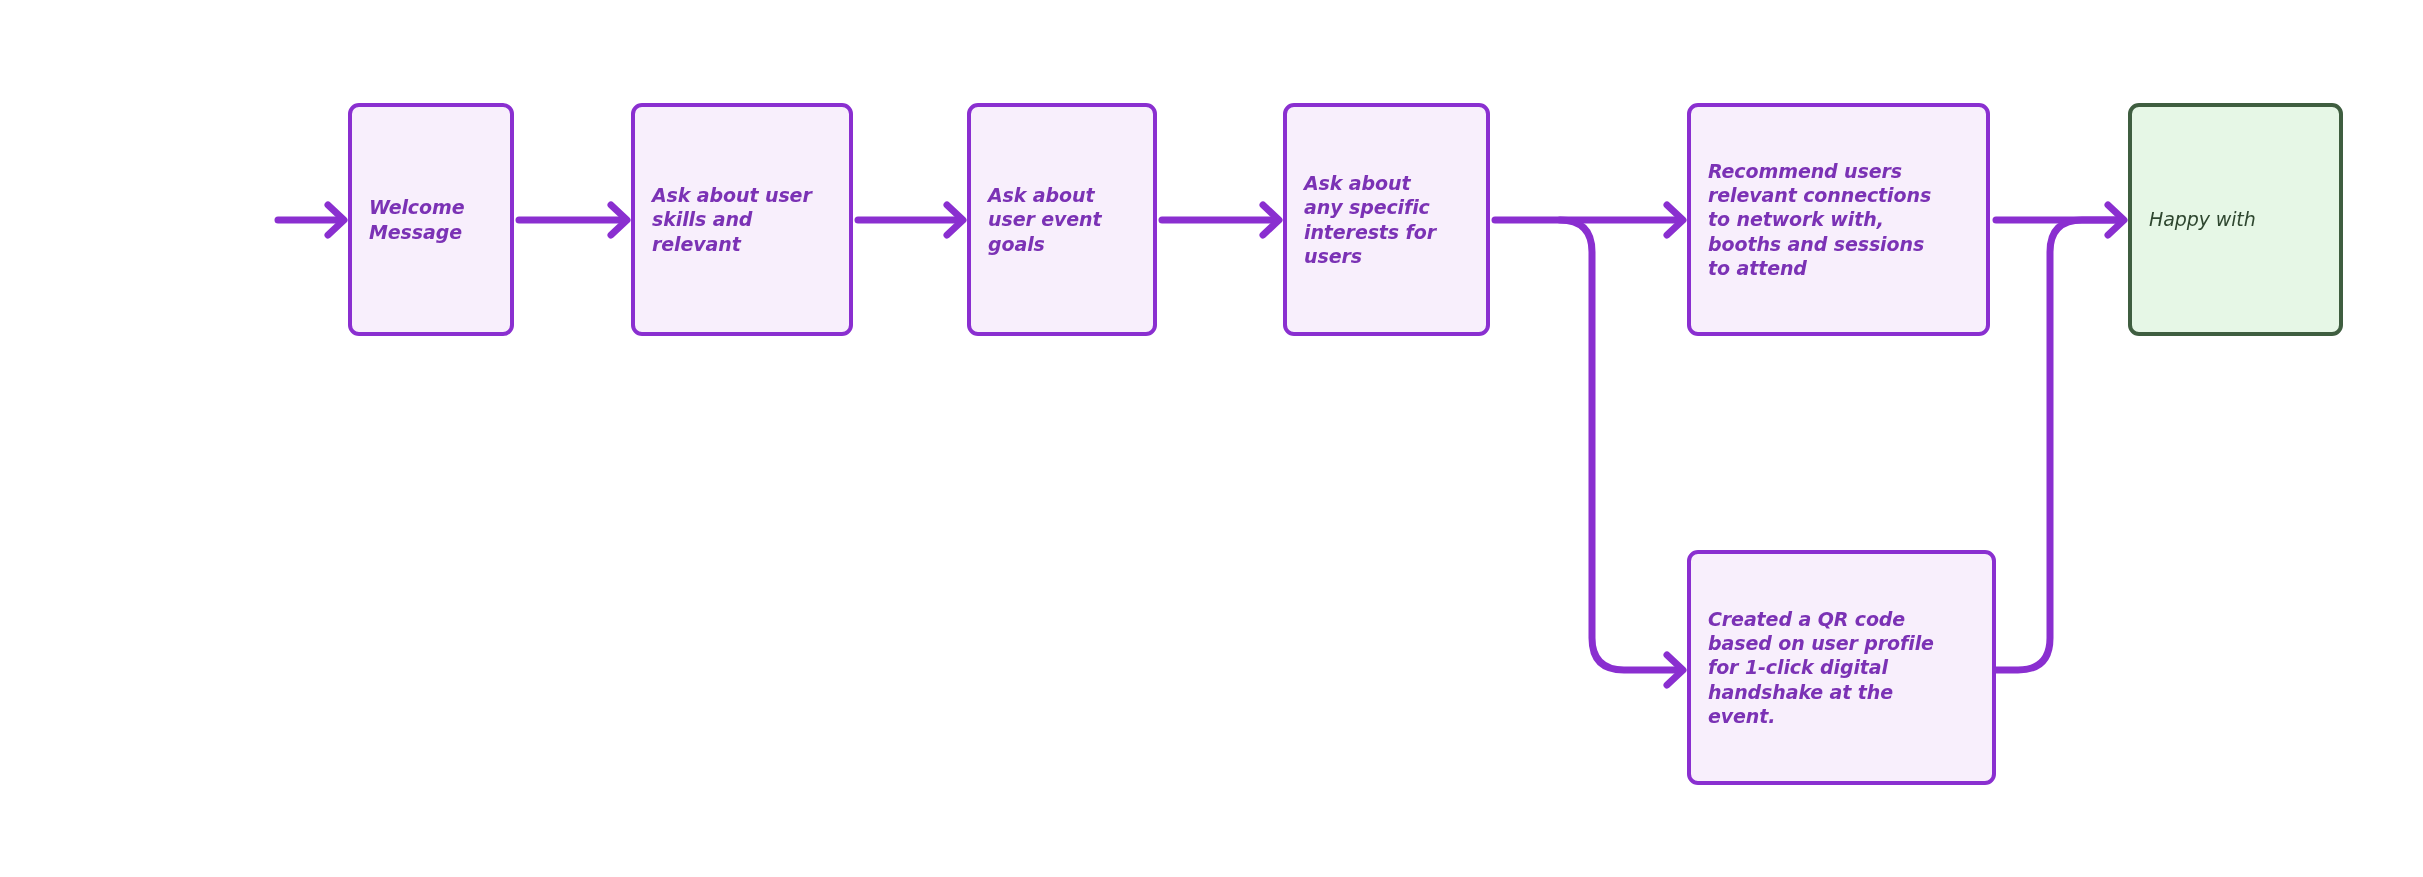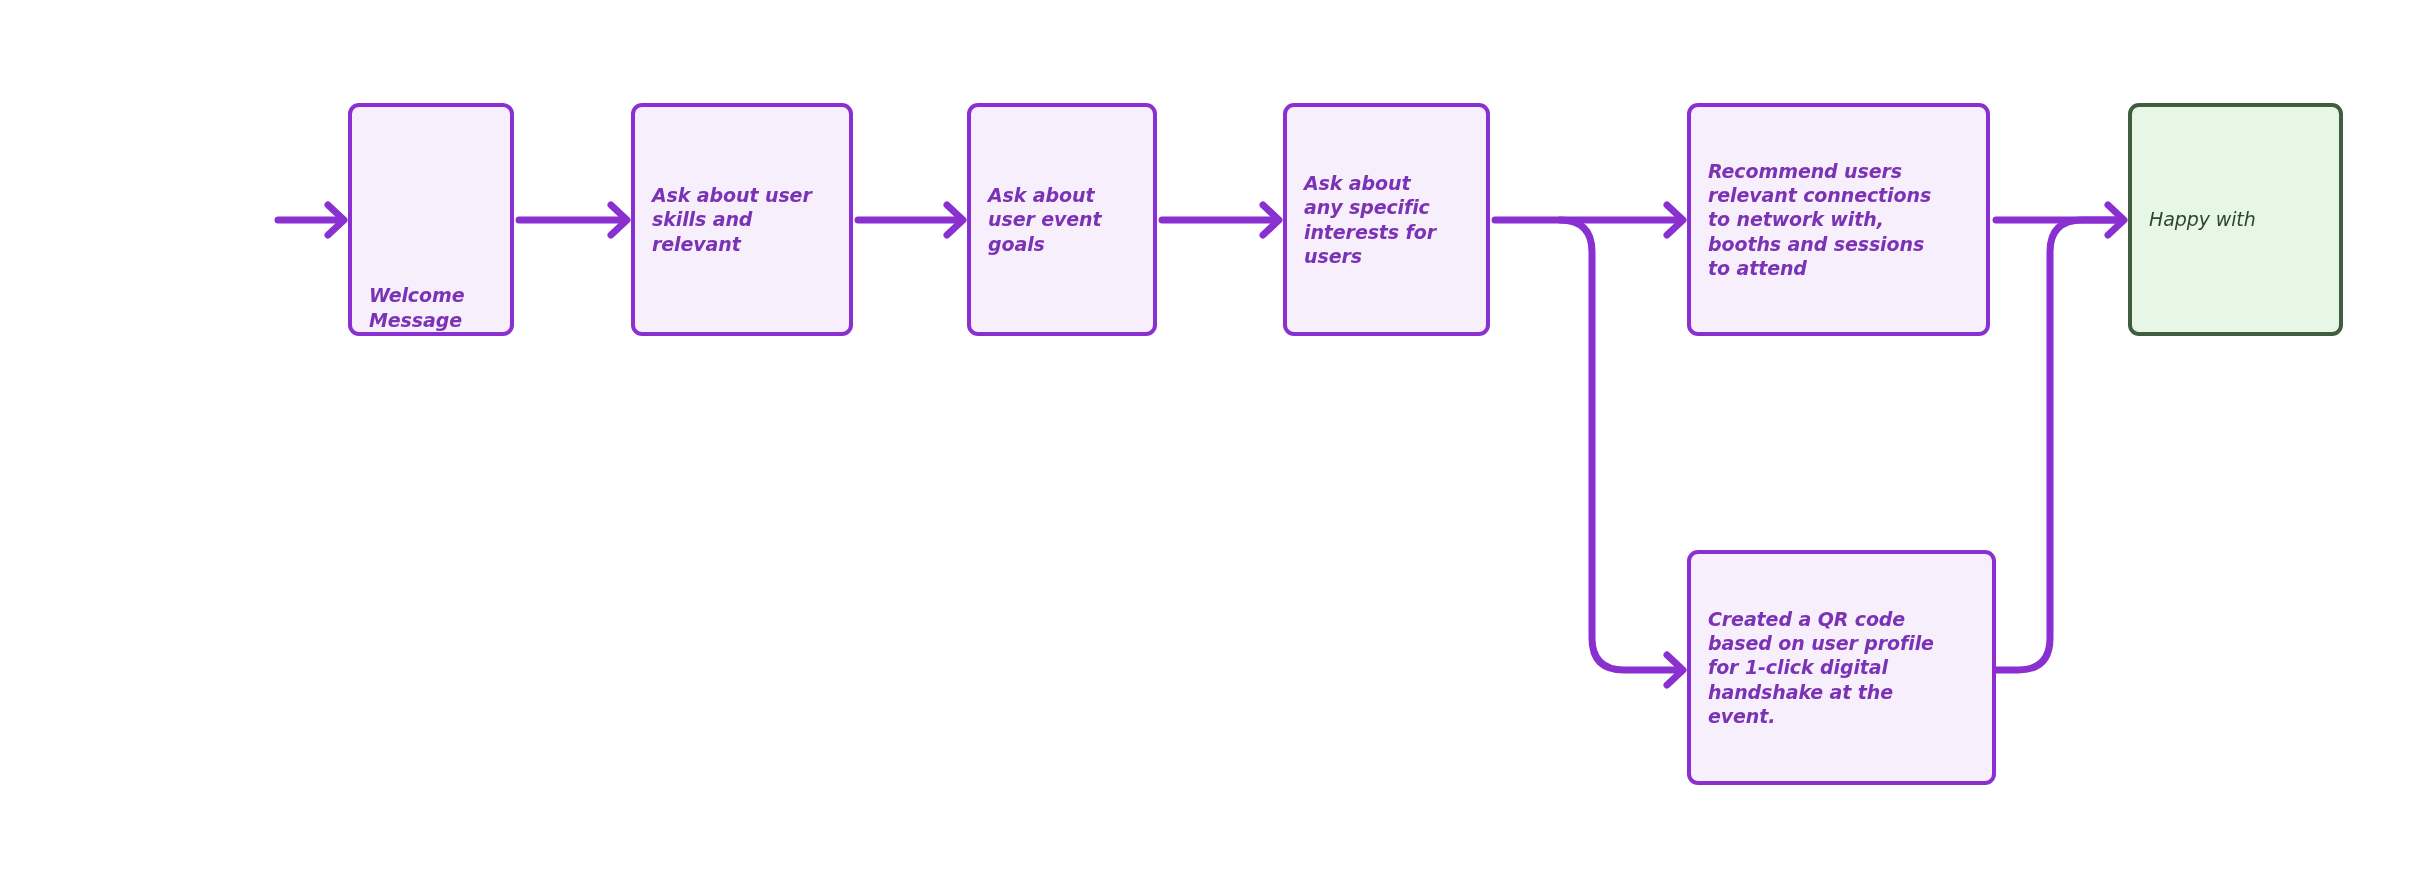--- a/index.html
+++ b/index.html
@@ -64,21 +64,21 @@
     border-color: #3f5e40;
     justify-content: flex-start;
   }
   .node.terminal .node-label {
     color: #2f4730;
     font-weight: 400;
   }
 
   
   #node-signin        { left: 71px;   top: 103px; width: 202px; height: 233px; }
-  #node-welcome       { left: 348px;  top: 103px; width: 166px; height: 233px; align-items: flex-end; }
+  #node-welcome       { left: 348px;  top: 103px; width: 166px; height: 233px; }
   #node-skills        { left: 631px;  top: 103px; width: 222px; height: 233px; }
   #node-goals         { left: 967px;  top: 103px; width: 190px; height: 233px; }
   #node-interests     { left: 1283px; top: 103px; width: 207px; height: 233px; }
   #node-recommend     { left: 1687px; top: 103px; width: 303px; height: 233px; }
   #node-qrcode        { left: 1687px; top: 550px; width: 309px; height: 235px; }
   #node-happy         { left: 2128px; top: 103px; width: 215px; height: 233px; }
 </style>
 </head>
 <body>
 

